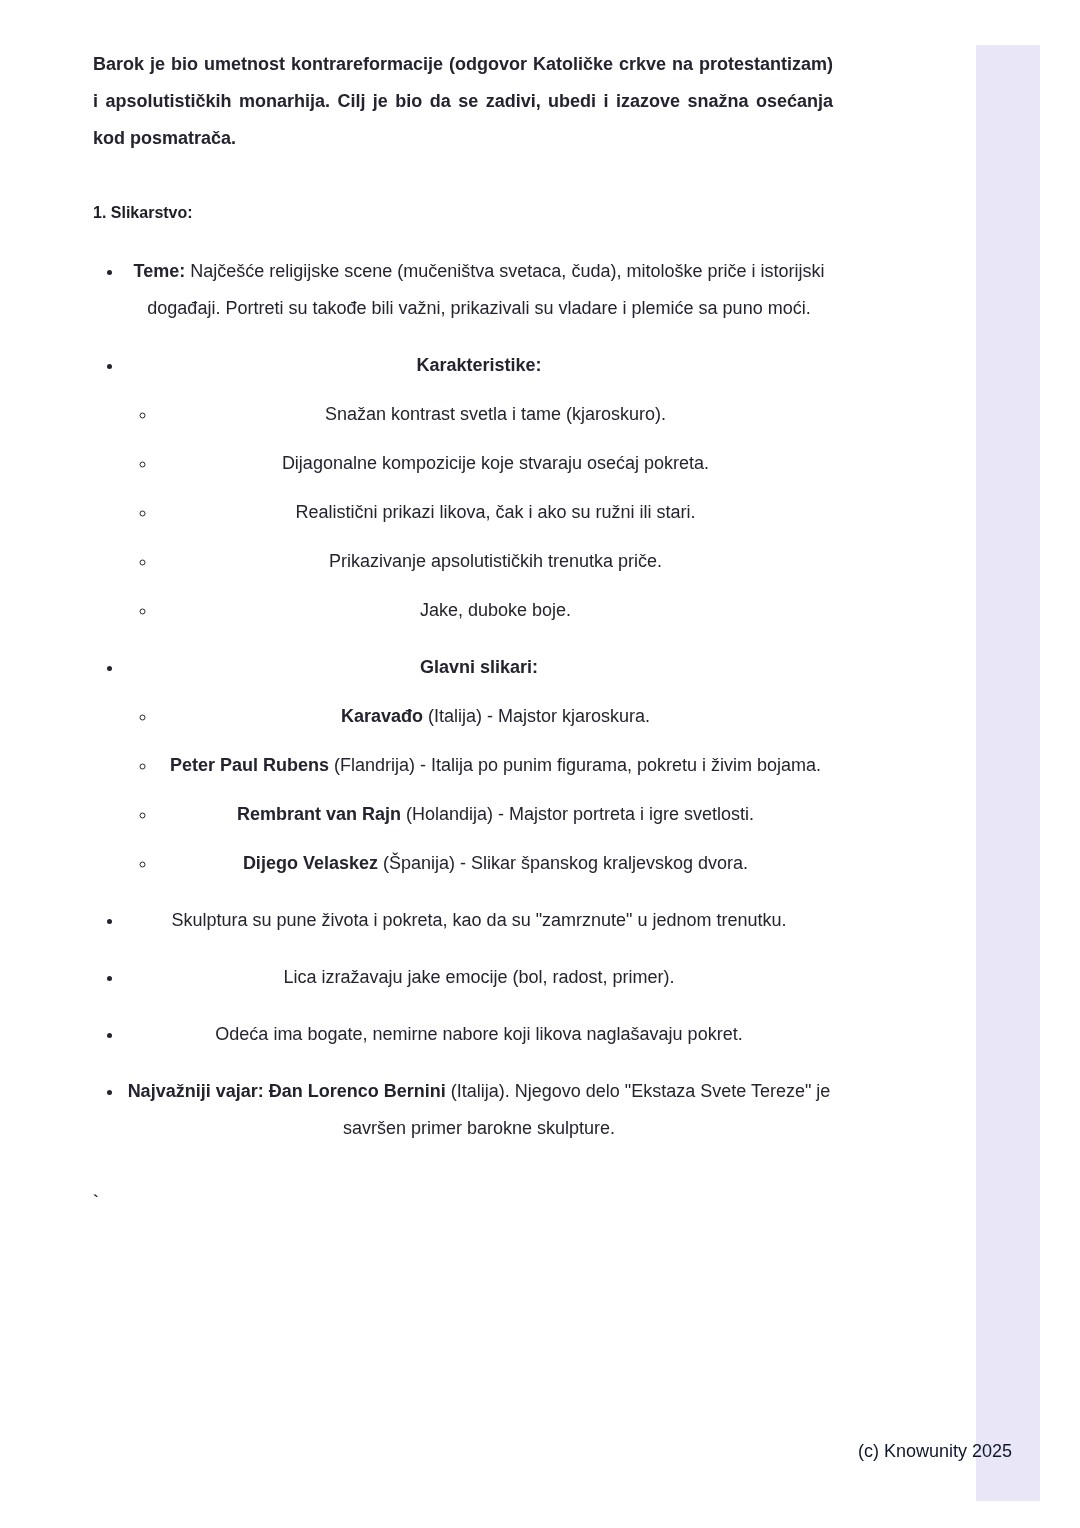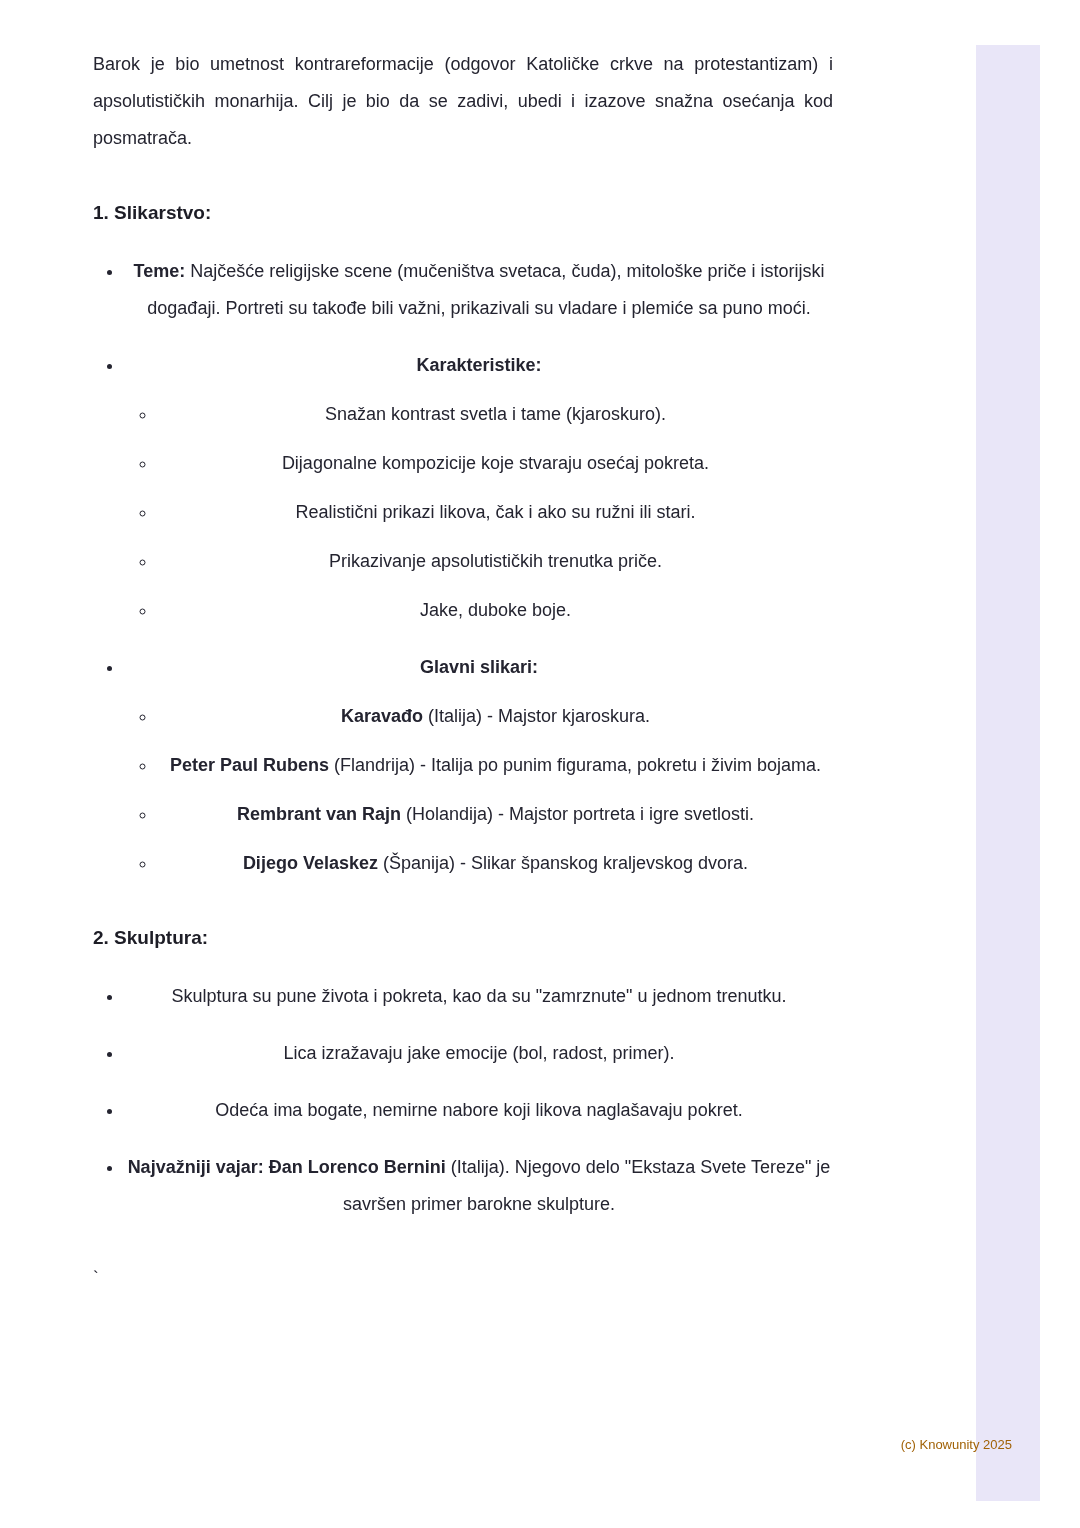--- a/index.html
+++ b/index.html
@@ -21,24 +21,24 @@
   }
   .content{
     position:absolute;
     left:93px;
     top:46px;
     width:740px;
     font-size:18px;
     line-height:37px;
     color:#242430;
   }
-  .content p{margin:0;}
+  .content p{margin:0;font-weight:bold;}
   p.intro{text-align:justify;}
   h3{
-    font-size:19px;
+    font-size:16px;
     line-height:28px;
     margin:42px 0 26px 0;
     color:#1d1d26;
     font-weight:bold;
   }
   ul{margin:0;}
   ul.lvl1{
     padding-left:31px;
     list-style:disc;
   }
@@ -46,23 +46,23 @@
   ul.lvl2{
     padding-left:32px;
     list-style:circle;
     margin-top:10px;
   }
   ul.lvl2 > li{margin:12px 0;padding-left:1px;}
   p.stray{margin:36px 0 0 0;font-size:17px;}
   .footer{
     position:absolute;
     right:68px;
-    bottom:76px;
-    font-size:13px;
-    color:#a16207;
+    bottom:66px;
+    font-size:18px;
+    color:#0f172a;
   }
 </style>
 </head>
 <body>
 
 <div class="page" style="background: rgb(255, 255, 255);">
   <div class="side-stripe" style="background: rgb(233, 230, 248);"></div>
   <div class="content" id="content" style="color: rgb(36, 36, 48);">
       <p class="intro"><span>Barok je bio umetnost kontrareformacije (odgovor Katoličke crkve na protestantizam) i apsolutističkih monarhija. Cilj je bio da se zadivi, ubedi i izazove snažna osećanja kod posmatrača.</span></p>
       <h3>1. Slikarstvo:</h3>
@@ -75,21 +75,20 @@
             <li><span>Prikazivanje apsolutističkih trenutka priče.</span></li>
             <li><span>Jake, duboke boje.</span></li>
           </ul></li>
         <li><strong>Glavni slikari:</strong><ul class="lvl2">
             <li><strong>Karavađo</strong><span> (Italija) - Majstor kjaroskura.</span></li>
             <li><strong>Peter Paul Rubens</strong><span> (Flandrija) - Italija po punim figurama, pokretu i živim bojama.</span></li>
             <li><strong>Rembrant van Rajn</strong><span> (Holandija) - Majstor portreta i igre svetlosti.</span></li>
             <li><strong>Dijego Velaskez</strong><span> (Španija) - Slikar španskog kraljevskog dvora.</span></li>
           </ul></li>
       </ul>
-      <h3>2. Skulptura:</h3>
       <ul class="lvl1">
         <li><span>Skulptura su pune života i pokreta, kao da su "zamrznute" u jednom trenutku.</span></li>
         <li><span>Lica izražavaju jake emocije (bol, radost, primer).</span></li>
         <li><span>Odeća ima bogate, nemirne nabore koji likova naglašavaju pokret.</span></li>
         <li><strong>Najvažniji vajar: Đan Lorenco Bernini</strong><span> (Italija). Njegovo delo "Ekstaza Svete Tereze" je savršen primer barokne skulpture.</span></li>
       </ul>
       <p class="stray"><span>`</span></p>
     </div>
   <div class="footer">(c) Knowunity 2025</div>
 </div>

